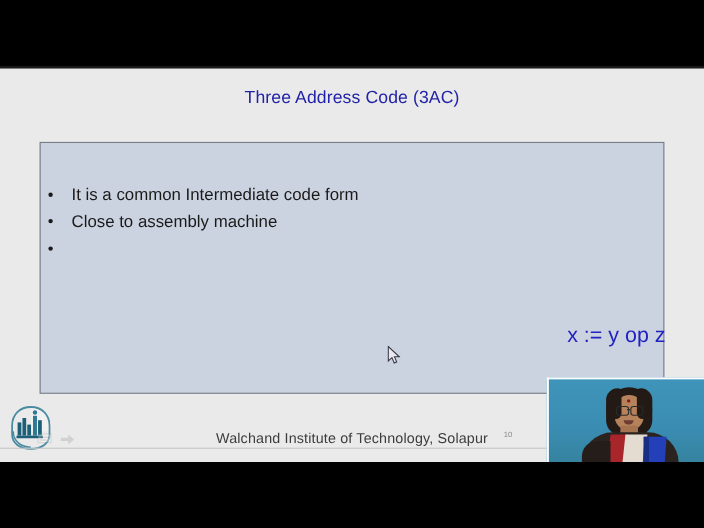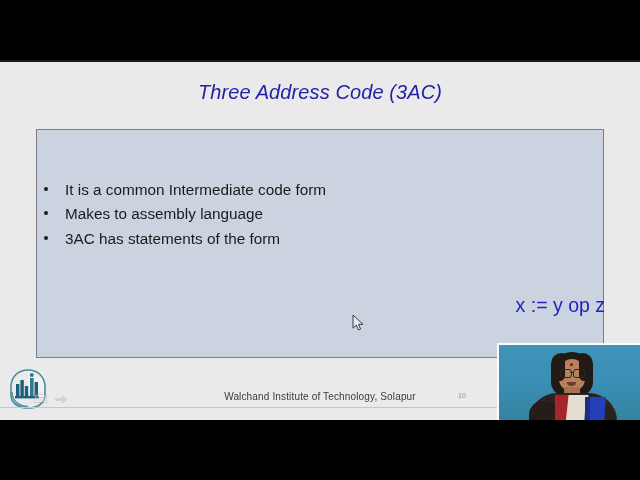--- a/index.html
+++ b/index.html
@@ -44,44 +44,43 @@
     z-index: 10;
   }
 
   
   #slide-title {
     position: absolute;
     left: 0;
     top: 19px;
     width: 640px;
     text-align: center;
-    font-size: 20px;
+    font-size: 16px;
     letter-spacing: 0.1px;
     color: #2222a8;
     font-weight: 400;
     white-space: nowrap;
-    font-style: italic;
   }
 
   
   #content-box {
     position: absolute;
     left: 36px;
     top: 67px;
     width: 568px;
     height: 229px;
     box-sizing: border-box;
     background: #ccd3e0;
     border: 1px solid #7a7d85;
   }
 
   #bullet-list {
     position: absolute;
     left: 6px;
-    top: 52px;
+    top: 40px;
     width: 540px;
     list-style: none;
     margin: 0;
     padding: 0;
   }
   #bullet-list li {
     position: relative;
     padding-left: 22px;
     margin-bottom: 9px;
     font-size: 15.3px;
@@ -120,21 +119,21 @@
     z-index: 25;
   }
 
   
   #footer-text {
     position: absolute;
     left: 0;
     top: 329px;
     width: 640px;
     text-align: center;
-    font-size: 10px;
+    font-size: 13px;
     color: #3c3c3c;
     letter-spacing: 0.15px;
   }
   #page-number {
     position: absolute;
     left: 458px;
     top: 330px;
     font-size: 7px;
     color: #8a8a8a;
   }
@@ -268,25 +267,24 @@
 
     <div id="content-box">
 
       <ul id="bullet-list">
         <li>
           <span class="dot"></span>
           <span>It is a common Intermediate code form</span>
         </li>
         <li>
           <span class="dot"></span>
-          <span>Makes to assembly language</span>
+          <span>Close to assembly machine</span>
         </li>
         <li>
           <span class="dot"></span>
-          <span>3AC has statements of the form</span>
         </li>
       </ul>
 
       <div id="formula">x := y op z</div>
     </div>
 
     <svg id="wit-logo" viewBox="0 0 40 42">
       <path d="M20 2 C30 2 37 9 37 19 L37 27 C37 35 30 40 20 40 C10 40 3 35 3 27 L3 19 C3 9 10 2 20 2 Z" fill="none" stroke="#4b8ba0" stroke-width="1.6"></path>
       <path d="M20 3 C29 3 36 9.5 36 19 L36 24 L20 24 Z" fill="#ffffff" opacity="0.35"></path>
       <rect x="8" y="16" width="3.4" height="12" fill="#1d5f78"></rect>

